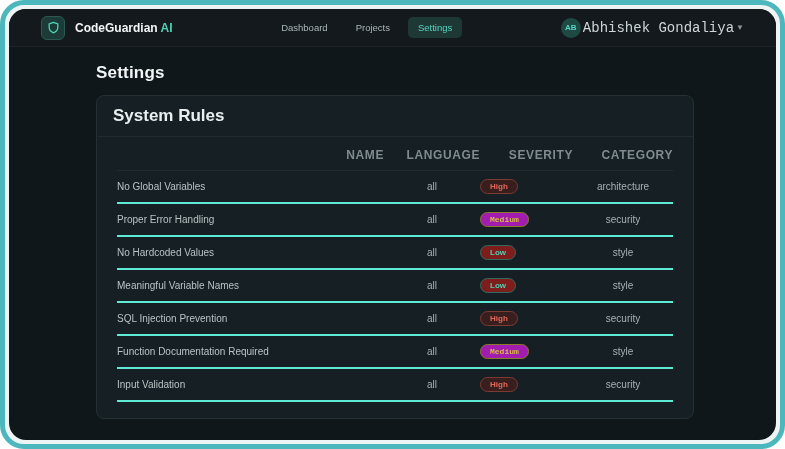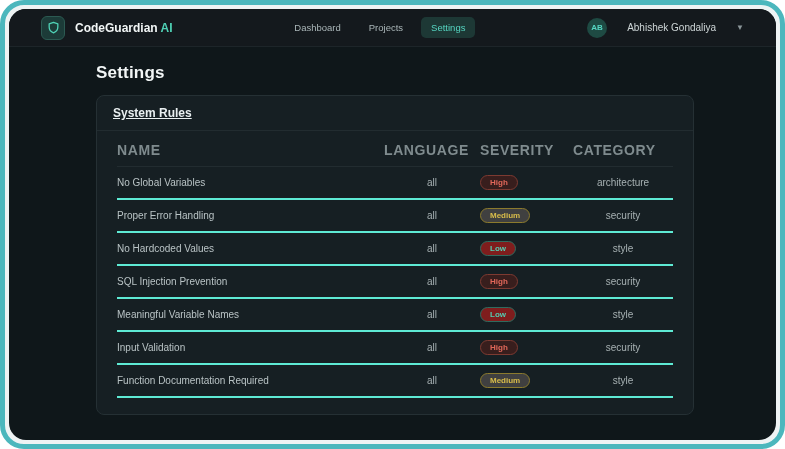--- a/index.html
+++ b/index.html
@@ -40,54 +40,54 @@
   .brand .ai { color:#4fd1b5; }
 
   .nav { display:flex; gap:8px; margin:0 auto; align-items:center; }
   .nav-item {
     font-size:9.5px; color:#aab6b8;
     padding:5px 10px; border-radius:5px;
     cursor:pointer; white-space:nowrap;
   }
   .nav-item.active { color:#56d6c2; background:#1d3835; }
 
-  .user { display:flex; align-items:center; gap:20px; flex:0 0 auto; cursor:pointer; }
+  .user { display:flex; align-items:center; gap:2px; flex:0 0 auto; cursor:pointer; }
   .avatar {
     width:20px; height:20px; border-radius:50%;
     background:#1e4a43; color:#56d6c2;
     font-size:8px; font-weight:bold;
     display:flex; align-items:center; justify-content:center;
   }
-  .user-name { font-size:10px; color:#ced6d7; white-space:nowrap; }
+  .user-name { font-size:14px; color:#ced6d7; white-space:nowrap;font-family:Liberation Mono, monospace; }
   .chevron { color:#8a9598; font-size:8px; }
 
   
   .main { padding:16px 82px 0 87px; }
   .page-title { font-size:17px; font-weight:bold; color:#f2f6f6; letter-spacing:0.2px; }
 
   .card {
     margin-top:12px;
     background:#161f23;
     border:1px solid #253034;
     border-radius:8px;
     overflow:hidden;
   }
   .card-header {
     padding:10px 16px;
     display:flex; align-items:center; justify-content:space-between;
     border-bottom:1px solid #222c30;
   }
-  .card-title { font-size:12px; font-weight:bold; color:#e9eff0;text-decoration:underline; }
+  .card-title { font-size:17px; font-weight:bold; color:#e9eff0; }
 
   .table-wrap { padding:2px 20px 16px 20px; }
   table { width:100%; border-collapse:collapse; table-layout:fixed; }
   col.c-name { width:267px; } col.c-lang { width:96px; } col.c-sev { width:93px; }
   th {
-    text-align:left;
-    font-size:14px; font-weight:bold;
+    text-align:right;
+    font-size:12px; font-weight:bold;
     color:#7f8b8e;
     text-transform:uppercase; letter-spacing:0.6px;
     padding:9px 0 8px 0;
     border-bottom:1px solid #222c30;
   }
   td {
     font-size:10px; color:#b9c3c5;
     padding:8px 0;
     border-bottom:2px solid #5eead4;
     height:26px;
@@ -96,21 +96,21 @@
 
   .badge {
     display:inline-block;
     font-size:8px; font-weight:bold;
     padding:2px 9px;
     border-radius:8px;
     border:1px solid transparent;
     text-align:center;
   }
   .sev-high   { background:#381e1d; border-color:#7d3a31; color:#e2685a; }
-  .sev-medium { background:#404040; border-color:#8b7a2d; color:#d8bc4a; }
+  .sev-medium { background:#a21caf; border-color:#8b7a2d; color:#d8bc4a;font-family:Liberation Mono, monospace; }
   .sev-low    { background:#7f1d1d; border-color:#2f6b5e; color:#54cdb2; }
 </style>
 </head>
 <body>
 
 <div class="device">
   <div class="app">
 
     <div class="header">
       <div class="logo-box">
@@ -174,42 +174,42 @@
                   <td><span class="badge sev-medium">Medium</span></td>
                   <td class="muted">security</td>
                 </tr>
                 <tr>
                   <td>No Hardcoded Values</td>
                   <td class="muted">all</td>
                   <td><span class="badge sev-low">Low</span></td>
                   <td class="muted">style</td>
                 </tr>
                 <tr>
+                  <td>Meaningful Variable Names</td>
+                  <td class="muted">all</td>
+                  <td><span class="badge sev-low">Low</span></td>
+                  <td class="muted">style</td>
+                </tr>
+                <tr>
                   <td>SQL Injection Prevention</td>
                   <td class="muted">all</td>
                   <td><span class="badge sev-high">High</span></td>
                   <td class="muted">security</td>
                 </tr>
                 <tr>
-                  <td>Meaningful Variable Names</td>
-                  <td class="muted">all</td>
-                  <td><span class="badge sev-low">Low</span></td>
+                  <td>Function Documentation Required</td>
+                  <td class="muted">all</td>
+                  <td><span class="badge sev-medium">Medium</span></td>
                   <td class="muted">style</td>
                 </tr>
                 <tr>
                   <td>Input Validation</td>
                   <td class="muted">all</td>
                   <td><span class="badge sev-high">High</span></td>
                   <td class="muted">security</td>
-                </tr>
-                <tr>
-                  <td>Function Documentation Required</td>
-                  <td class="muted">all</td>
-                  <td><span class="badge sev-medium">Medium</span></td>
-                  <td class="muted">style</td>
                 </tr>
               </tbody>
           </table>
         </div>
       </section>
 
     </div>
 
   </div>
 </div>

